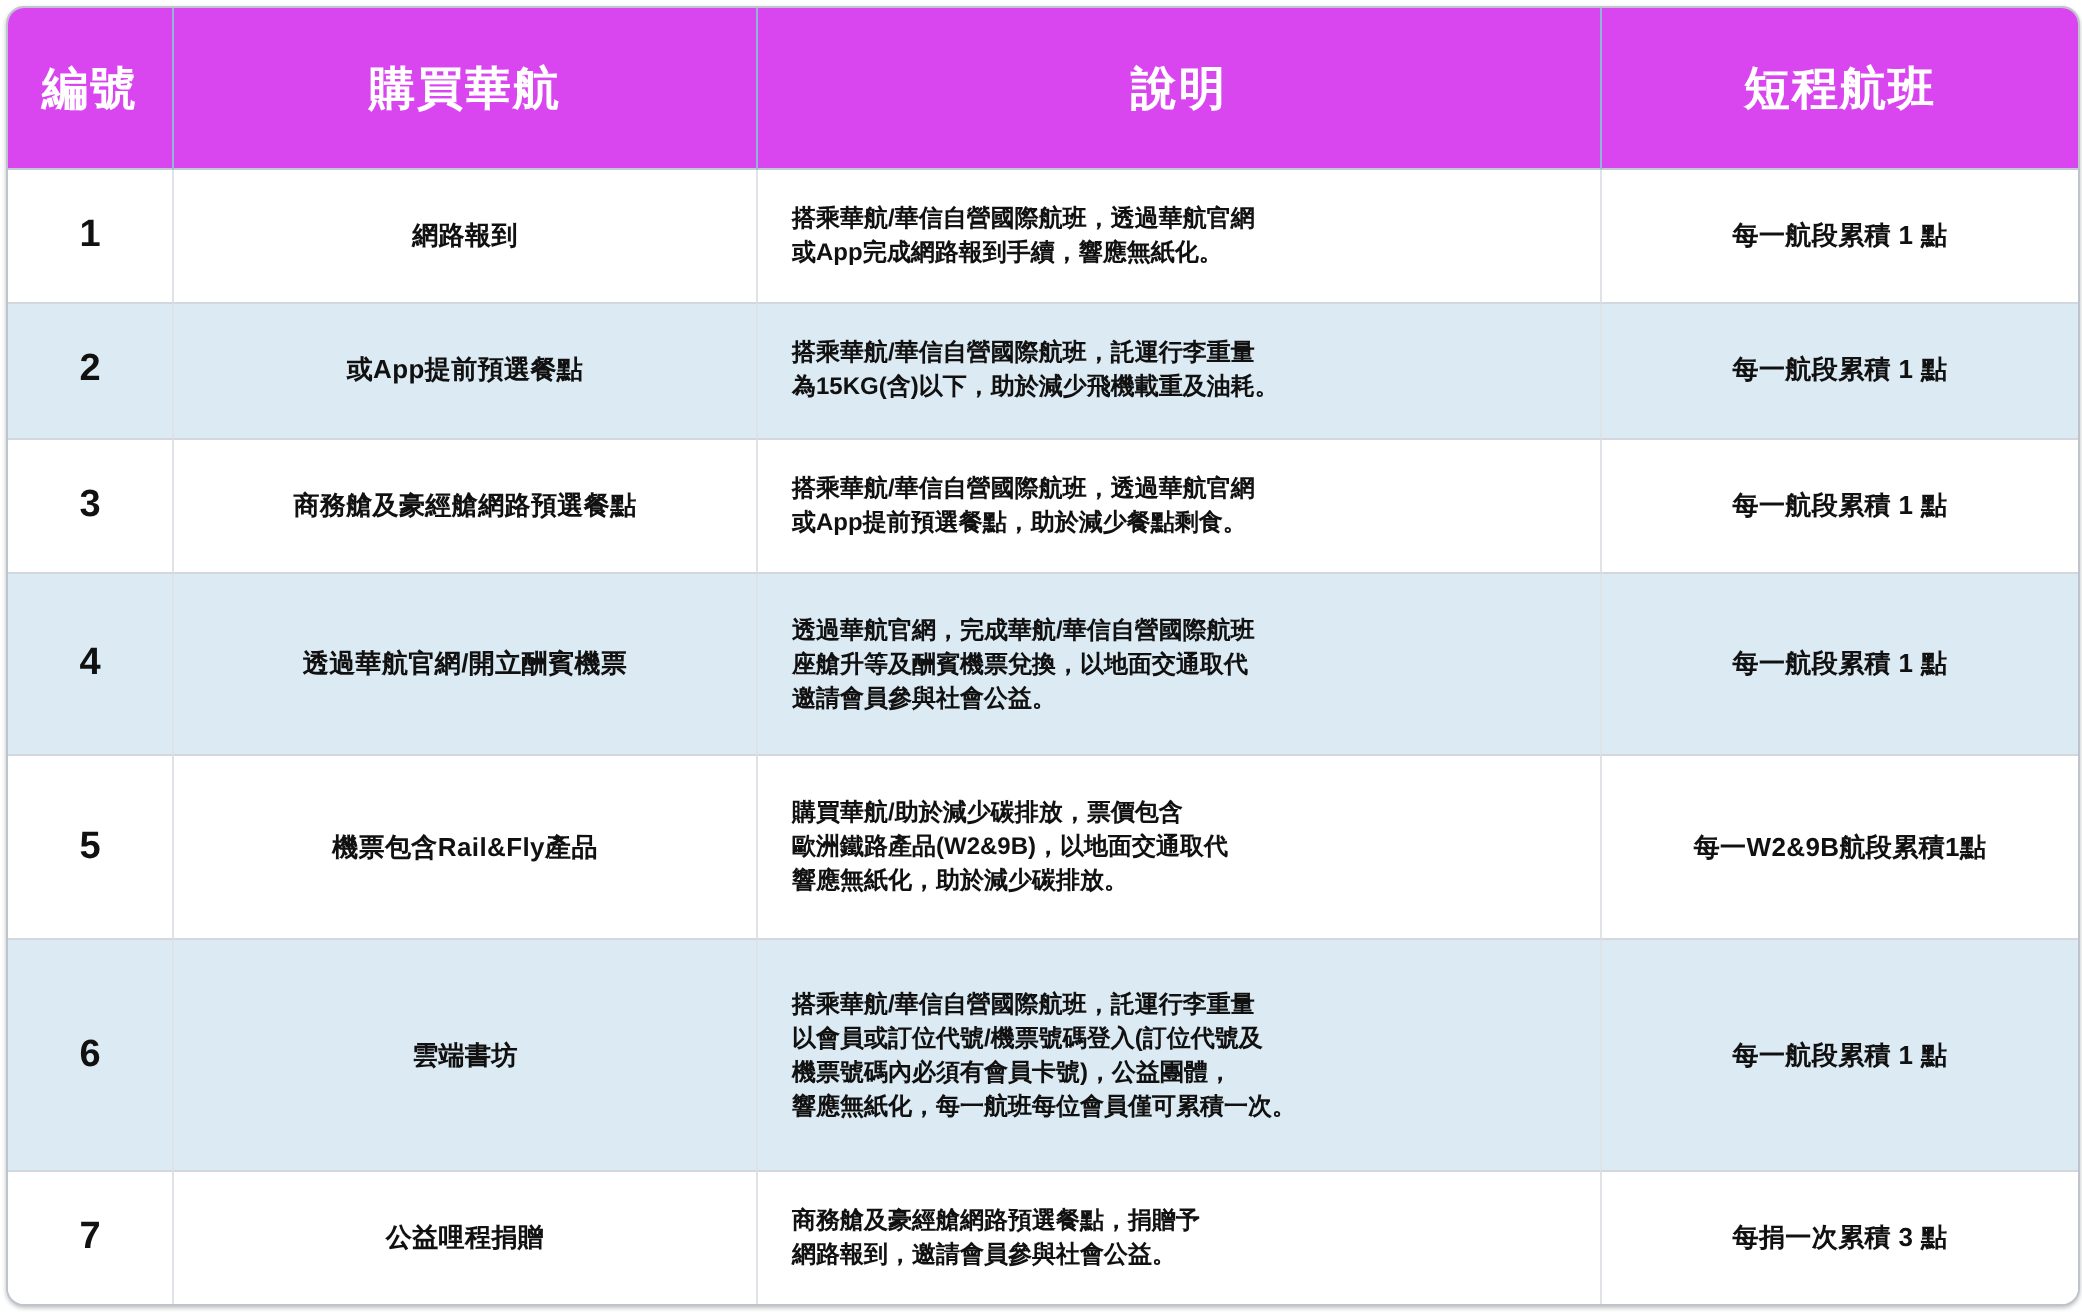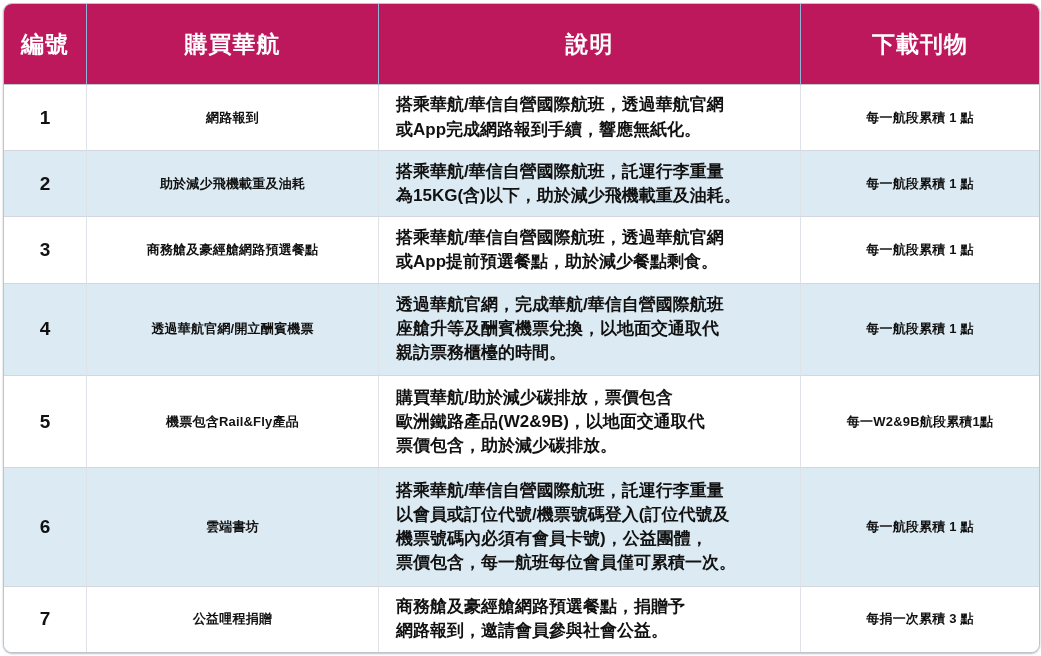--- a/index.html
+++ b/index.html
@@ -36,21 +36,21 @@
     background: #ffffff;
   }
 
   
   col.c-no   { width: 83px; }
   col.c-item { width: 292px; }
   col.c-desc { width: 422px; }
   col.c-score{ width: 238px; }
 
   thead th {
-    background: #be185d;
+    background: #d946ef;
     color: #ffffff;
     font-size: 23px;
     font-weight: bold;
     text-align: center;
     vertical-align: middle;
     height: 80px;
     padding: 0 4px;
     letter-spacing: 1px;
     border-right: 1px solid #8fb4d6;
     border-bottom: 1px solid #c3c9d4;
@@ -76,21 +76,21 @@
     font-weight: bold;
   }
   td.cell-item {
     text-align: center;
     font-size: 13px;
     font-weight: bold;
     letter-spacing: 0.2px;
   }
   td.cell-desc {
     text-align: left;
-    font-size: 17px;
+    font-size: 12px;
     font-weight: bold;
     line-height: 1.42;
     padding-left: 17px;
     padding-right: 8px;
   }
   td.cell-score {
     text-align: center;
     font-size: 13px;
     font-weight: bold;
     letter-spacing: 0.2px;
@@ -106,36 +106,36 @@
       <col class="c-no">
         <col class="c-item">
         <col class="c-desc">
         <col class="c-score">
     </colgroup>
     <thead>
       <tr>
         <th>編號</th>
         <th>購買華航</th>
         <th>說明</th>
-        <th>下載刊物</th>
+        <th>短程航班</th>
       </tr>
     </thead>
     <tbody id="table-body">
         <tr class="odd-row">
           <td class="cell-no">1</td>
           <td class="cell-item">網路報到</td>
           <td class="cell-desc">
             <span class="desc-line">搭乘華航/華信自營國際航班，透過華航官網</span>
             <span class="desc-line">或App完成網路報到手續，響應無紙化。</span>
           </td>
           <td class="cell-score">每一航段累積 1 點</td>
         </tr>
         <tr class="even-row">
           <td class="cell-no">2</td>
-          <td class="cell-item">助於減少飛機載重及油耗</td>
+          <td class="cell-item">或App提前預選餐點</td>
           <td class="cell-desc">
             <span class="desc-line">搭乘華航/華信自營國際航班，託運行李重量</span>
             <span class="desc-line">為15KG(含)以下，助於減少飛機載重及油耗。</span>
           </td>
           <td class="cell-score">每一航段累積 1 點</td>
         </tr>
         <tr class="odd-row">
           <td class="cell-no">3</td>
           <td class="cell-item">商務艙及豪經艙網路預選餐點</td>
           <td class="cell-desc">
@@ -143,42 +143,42 @@
             <span class="desc-line">或App提前預選餐點，助於減少餐點剩食。</span>
           </td>
           <td class="cell-score">每一航段累積 1 點</td>
         </tr>
         <tr class="even-row">
           <td class="cell-no">4</td>
           <td class="cell-item">透過華航官網/開立酬賓機票</td>
           <td class="cell-desc">
             <span class="desc-line">透過華航官網，完成華航/華信自營國際航班</span>
             <span class="desc-line">座艙升等及酬賓機票兌換，以地面交通取代</span>
-            <span class="desc-line">親訪票務櫃檯的時間。</span>
+            <span class="desc-line">邀請會員參與社會公益。</span>
           </td>
           <td class="cell-score">每一航段累積 1 點</td>
         </tr>
         <tr class="odd-row">
           <td class="cell-no">5</td>
           <td class="cell-item">機票包含Rail&amp;Fly產品</td>
           <td class="cell-desc">
             <span class="desc-line">購買華航/助於減少碳排放，票價包含</span>
             <span class="desc-line">歐洲鐵路產品(W2&amp;9B)，以地面交通取代</span>
-            <span class="desc-line">票價包含，助於減少碳排放。</span>
+            <span class="desc-line">響應無紙化，助於減少碳排放。</span>
           </td>
           <td class="cell-score">每一W2&amp;9B航段累積1點</td>
         </tr>
         <tr class="even-row">
           <td class="cell-no">6</td>
           <td class="cell-item">雲端書坊</td>
           <td class="cell-desc">
             <span class="desc-line">搭乘華航/華信自營國際航班，託運行李重量</span>
             <span class="desc-line">以會員或訂位代號/機票號碼登入(訂位代號及</span>
             <span class="desc-line">機票號碼內必須有會員卡號)，公益團體，</span>
-            <span class="desc-line">票價包含，每一航班每位會員僅可累積一次。</span>
+            <span class="desc-line">響應無紙化，每一航班每位會員僅可累積一次。</span>
           </td>
           <td class="cell-score">每一航段累積 1 點</td>
         </tr>
         <tr class="odd-row">
           <td class="cell-no">7</td>
           <td class="cell-item">公益哩程捐贈</td>
           <td class="cell-desc">
             <span class="desc-line">商務艙及豪經艙網路預選餐點，捐贈予</span>
             <span class="desc-line">網路報到，邀請會員參與社會公益。</span>
           </td>

